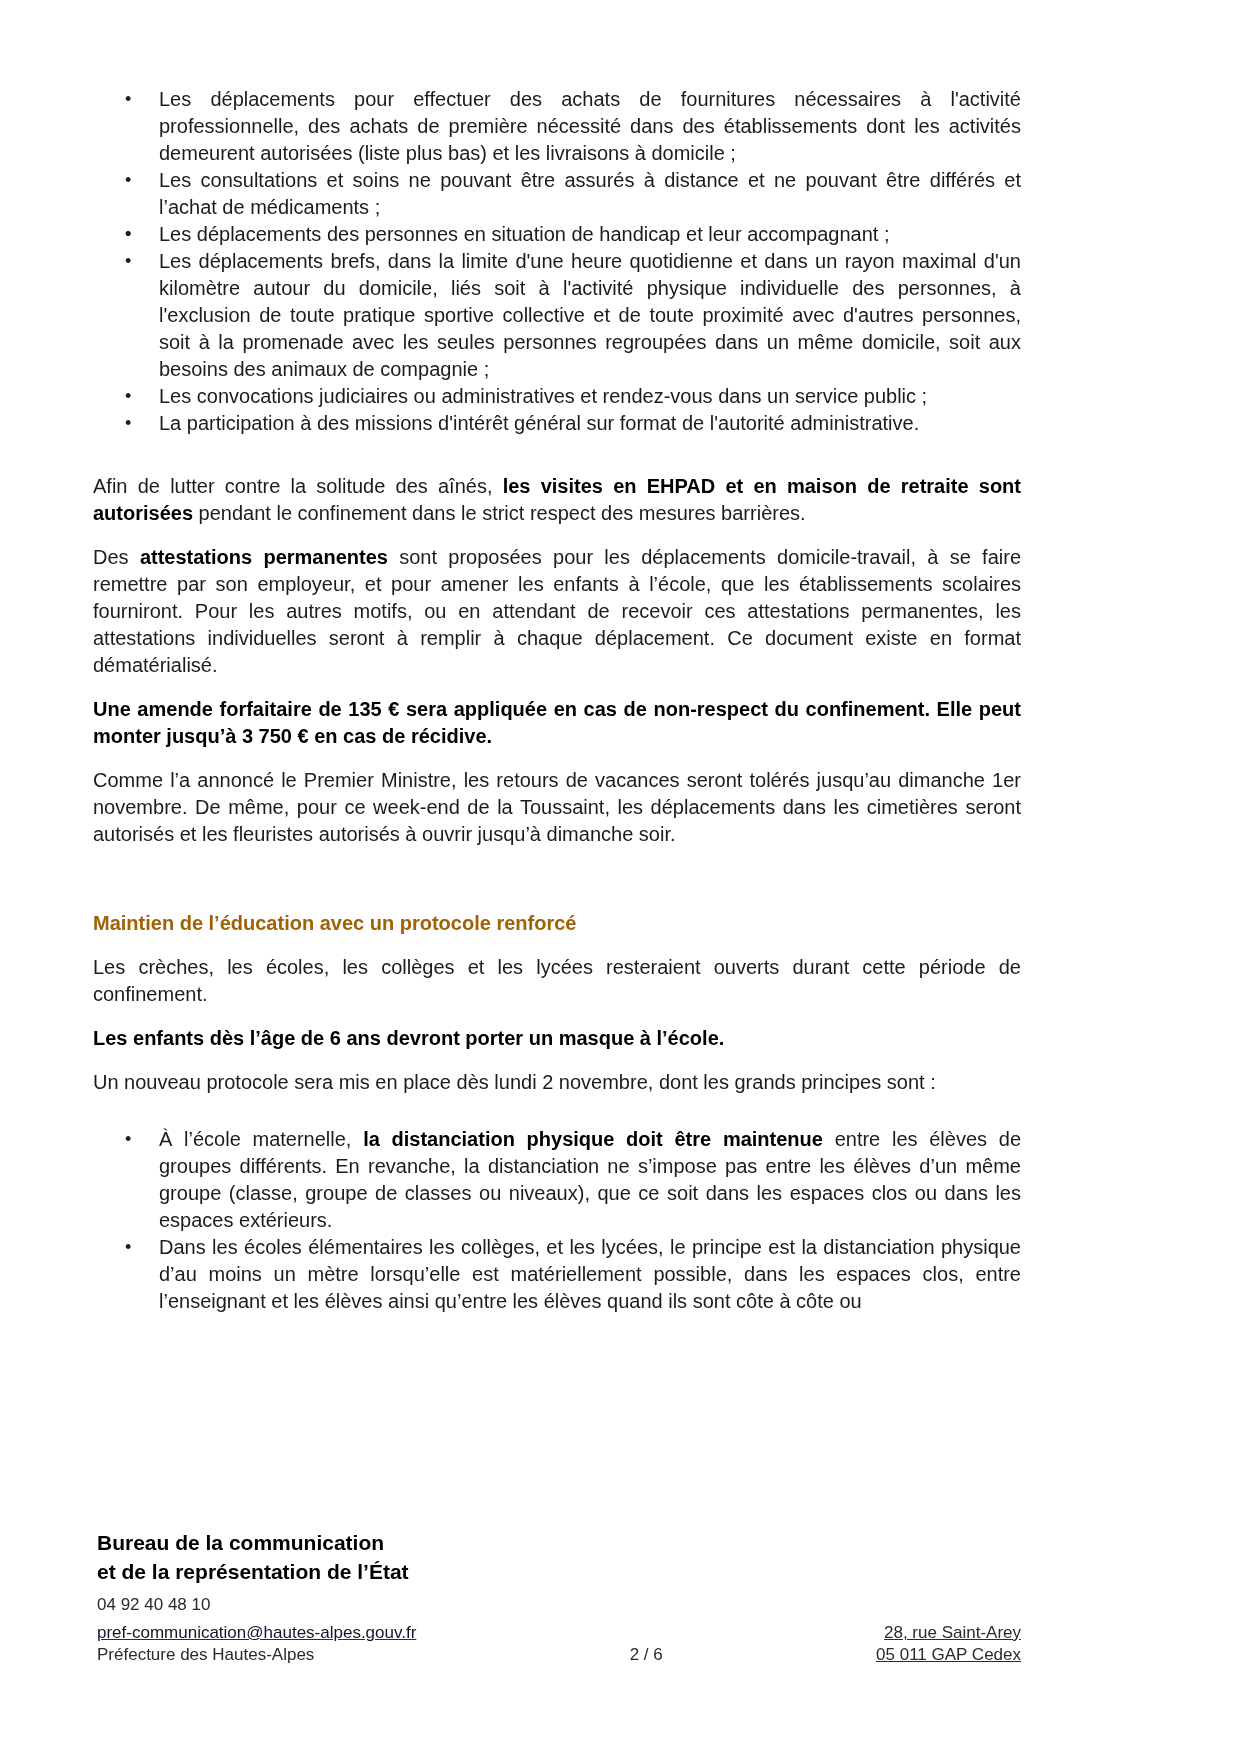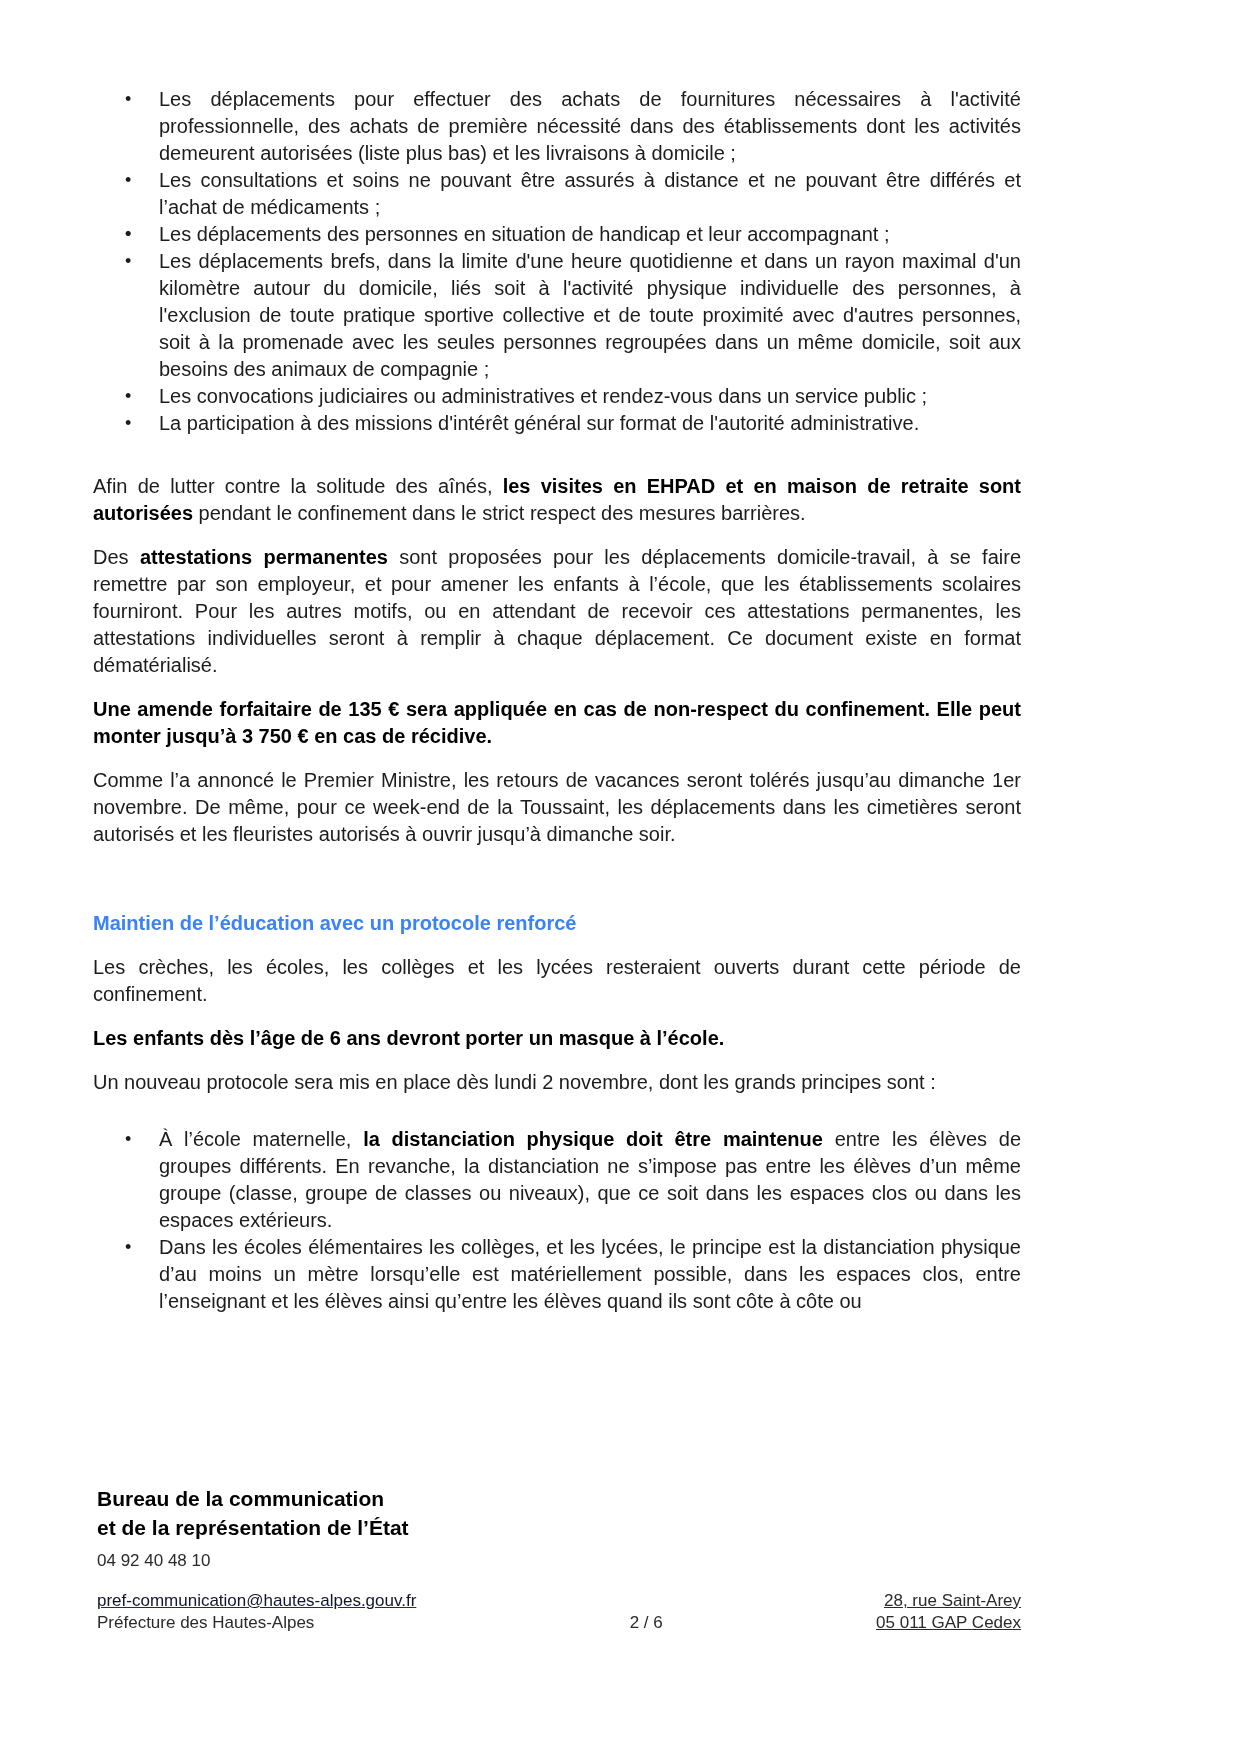--- a/index.html
+++ b/index.html
@@ -43,42 +43,42 @@
     text-align: left;
     font-size: 18px;
   }
   p.para { margin-top: 17px; }
   p.para.first-after-list { margin-top: 36px; }
   h2.section-heading {
     margin-top: 62px;
     font-size: 20px;
     line-height: 27px;
     font-weight: 700;
-    color: #3b82f6;
+    color: #a16207;
     text-align: left;
   }
   ul.bullets.second { margin-top: 30px; }
   .footer {
     position: absolute;
     left: 97px;
-    top: 1484px;
+    top: 1528px;
     width: 924px;
     font-size: 17px;
     line-height: 22px;
     color: #2a2a2a;
     text-align: left;
   }
   .footer .office {
     font-weight: 700;
     color: #000000;
     font-size: 21px;
     line-height: 29px;
     margin-bottom: 8px;
   }
-  .footer .phone { margin-bottom: 18px; }
+  .footer .phone { margin-bottom: 6px; }
   .footer-grid {
     display: flex;
     align-items: flex-end;
   }
   .footer-grid .col-left { flex: 1 1 auto; }
   .footer-grid .col-center {
     width: 120px;
     text-align: center;
     padding-bottom: 0;
   }

